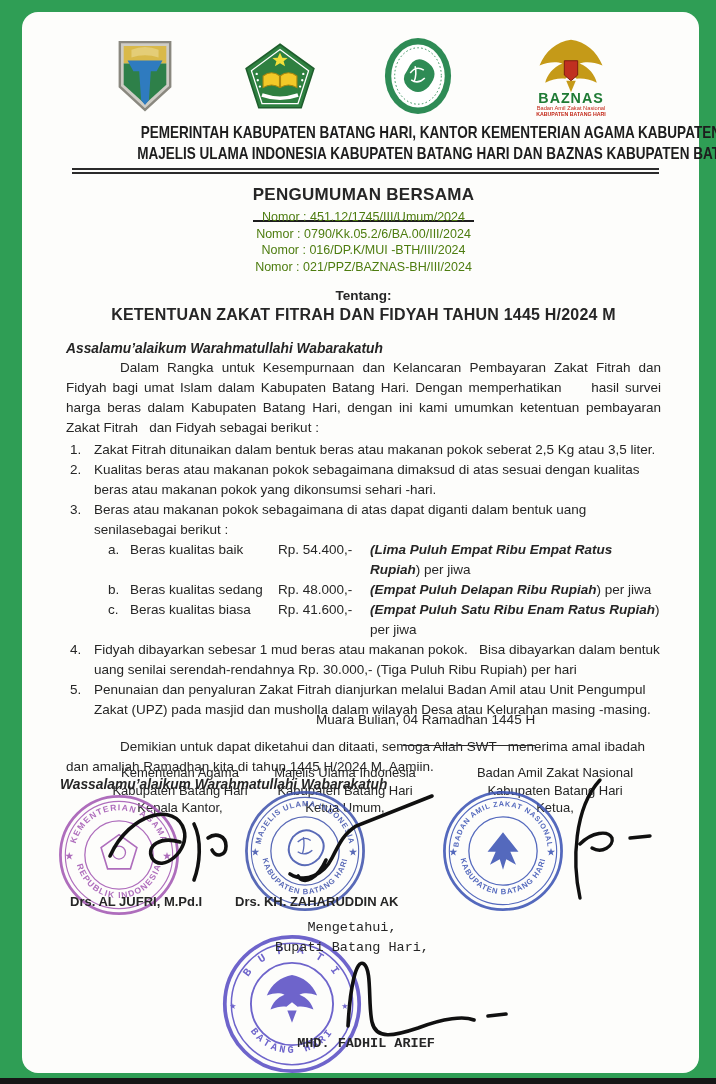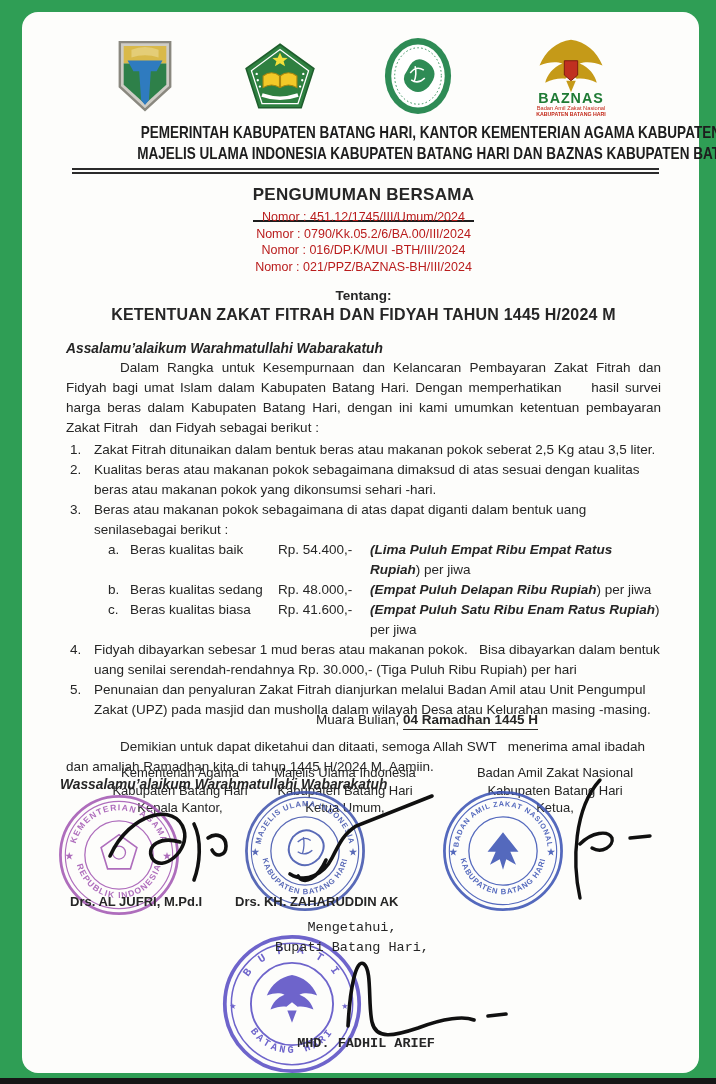--- a/index.html
+++ b/index.html
@@ -14,42 +14,42 @@
   .logo { display:block; }
 
   
   .hdr { text-align:center; margin-top:6px; line-height:21px; }
   .hdr .ln { display:block; }
   .hdr .ln span { display:inline-block; transform:scaleX(0.82); transform-origin:center; font-weight:bold; font-size:16.5px; color:#1d1d1d; white-space:nowrap; }
   .dbl-rule { height:6px; border-top:2.4px solid #2b2b2b; border-bottom:2.4px solid #2b2b2b; margin:4px 2px 0 6px; }
 
   .ann-title { text-align:center; font-weight:bold; font-size:17px; margin-top:11px; letter-spacing:.3px; }
   .ann-title span { border-bottom:2px solid #1d1d1d; padding-bottom:16px; }
-  .nomor { text-align:center; font-size:12.5px; line-height:16.5px; margin-top:4px; color:#b91c1c; }
+  .nomor { text-align:center; font-size:12.5px; line-height:16.5px; margin-top:4px; color:#4d7c0f; }
   .tentang { text-align:center; font-weight:bold; font-size:13.5px; margin-top:13px; }
   .subject { text-align:center; font-weight:bold; font-size:16px; margin-top:3px; letter-spacing:.2px; }
 
   .salam { font-weight:bold; font-style:italic; font-size:13.8px; margin-top:17px; }
   .para { font-size:13.5px; line-height:20px; text-indent:54px; white-space:pre-wrap; margin-top:2px; text-align:justify; }
   .list { margin-top:2px; margin-left:4px; }
   .li { display:flex; font-size:13.5px; line-height:20px; }
   .li .num { width:24px; flex:none; }
   .li .txt { flex:1; white-space:pre-wrap; }
   .sub { margin-left:38px; }
   .srow { display:flex; font-size:13.5px; line-height:20px; }
   .srow .lt { width:22px; flex:none; }
   .srow .lb { width:148px; flex:none; }
   .srow .am { width:92px; flex:none; }
   .srow .sp { flex:1; }
   .bi { font-weight:bold; font-style:italic; }
   .closing { font-size:13.5px; line-height:20px; text-indent:54px; white-space:pre-wrap;margin-top:17px; }
   .salam2 { font-weight:bold; font-style:italic; font-size:13.8px; margin-left:-6px; }
 
   .dateline { position:absolute; top:697px; left:294px; font-size:13.5px; line-height:21px; }
-  .dateline .hij { border-bottom:1.4px solid #2a2a2a; padding-bottom:2px;font-weight:bold; }
+  .dateline .hij { border-bottom:1.4px solid #2a2a2a; padding-bottom:18px; }
   .dateline .l2 { padding-left:108px; letter-spacing:.2px; }
 
   .sigs { position:absolute; top:752px; left:0; right:0; height:200px;padding-left:20px; }
   .sig-col { position:absolute; width:220px; text-align:center; font-size:13px; line-height:17.5px; }
   .sc0 { left:48px; } .sc1 { left:213px; } .sc2 { left:423px; }
   .sig-name { position:absolute; top:130px; width:220px; text-align:left; font-weight:bold; font-size:13px; z-index:5; }
   .sn0 { left:48px; } .sn1 { left:213px; } .sn2 { left:423px; }
   .stamp { position:absolute; z-index:1; opacity:.88; }
   .st0 { left:36px; top:30px; } .st1 { left:222px; top:26px; } .st2 { left:420px; top:26px; }
   .scrawl { position:absolute; z-index:3; }

